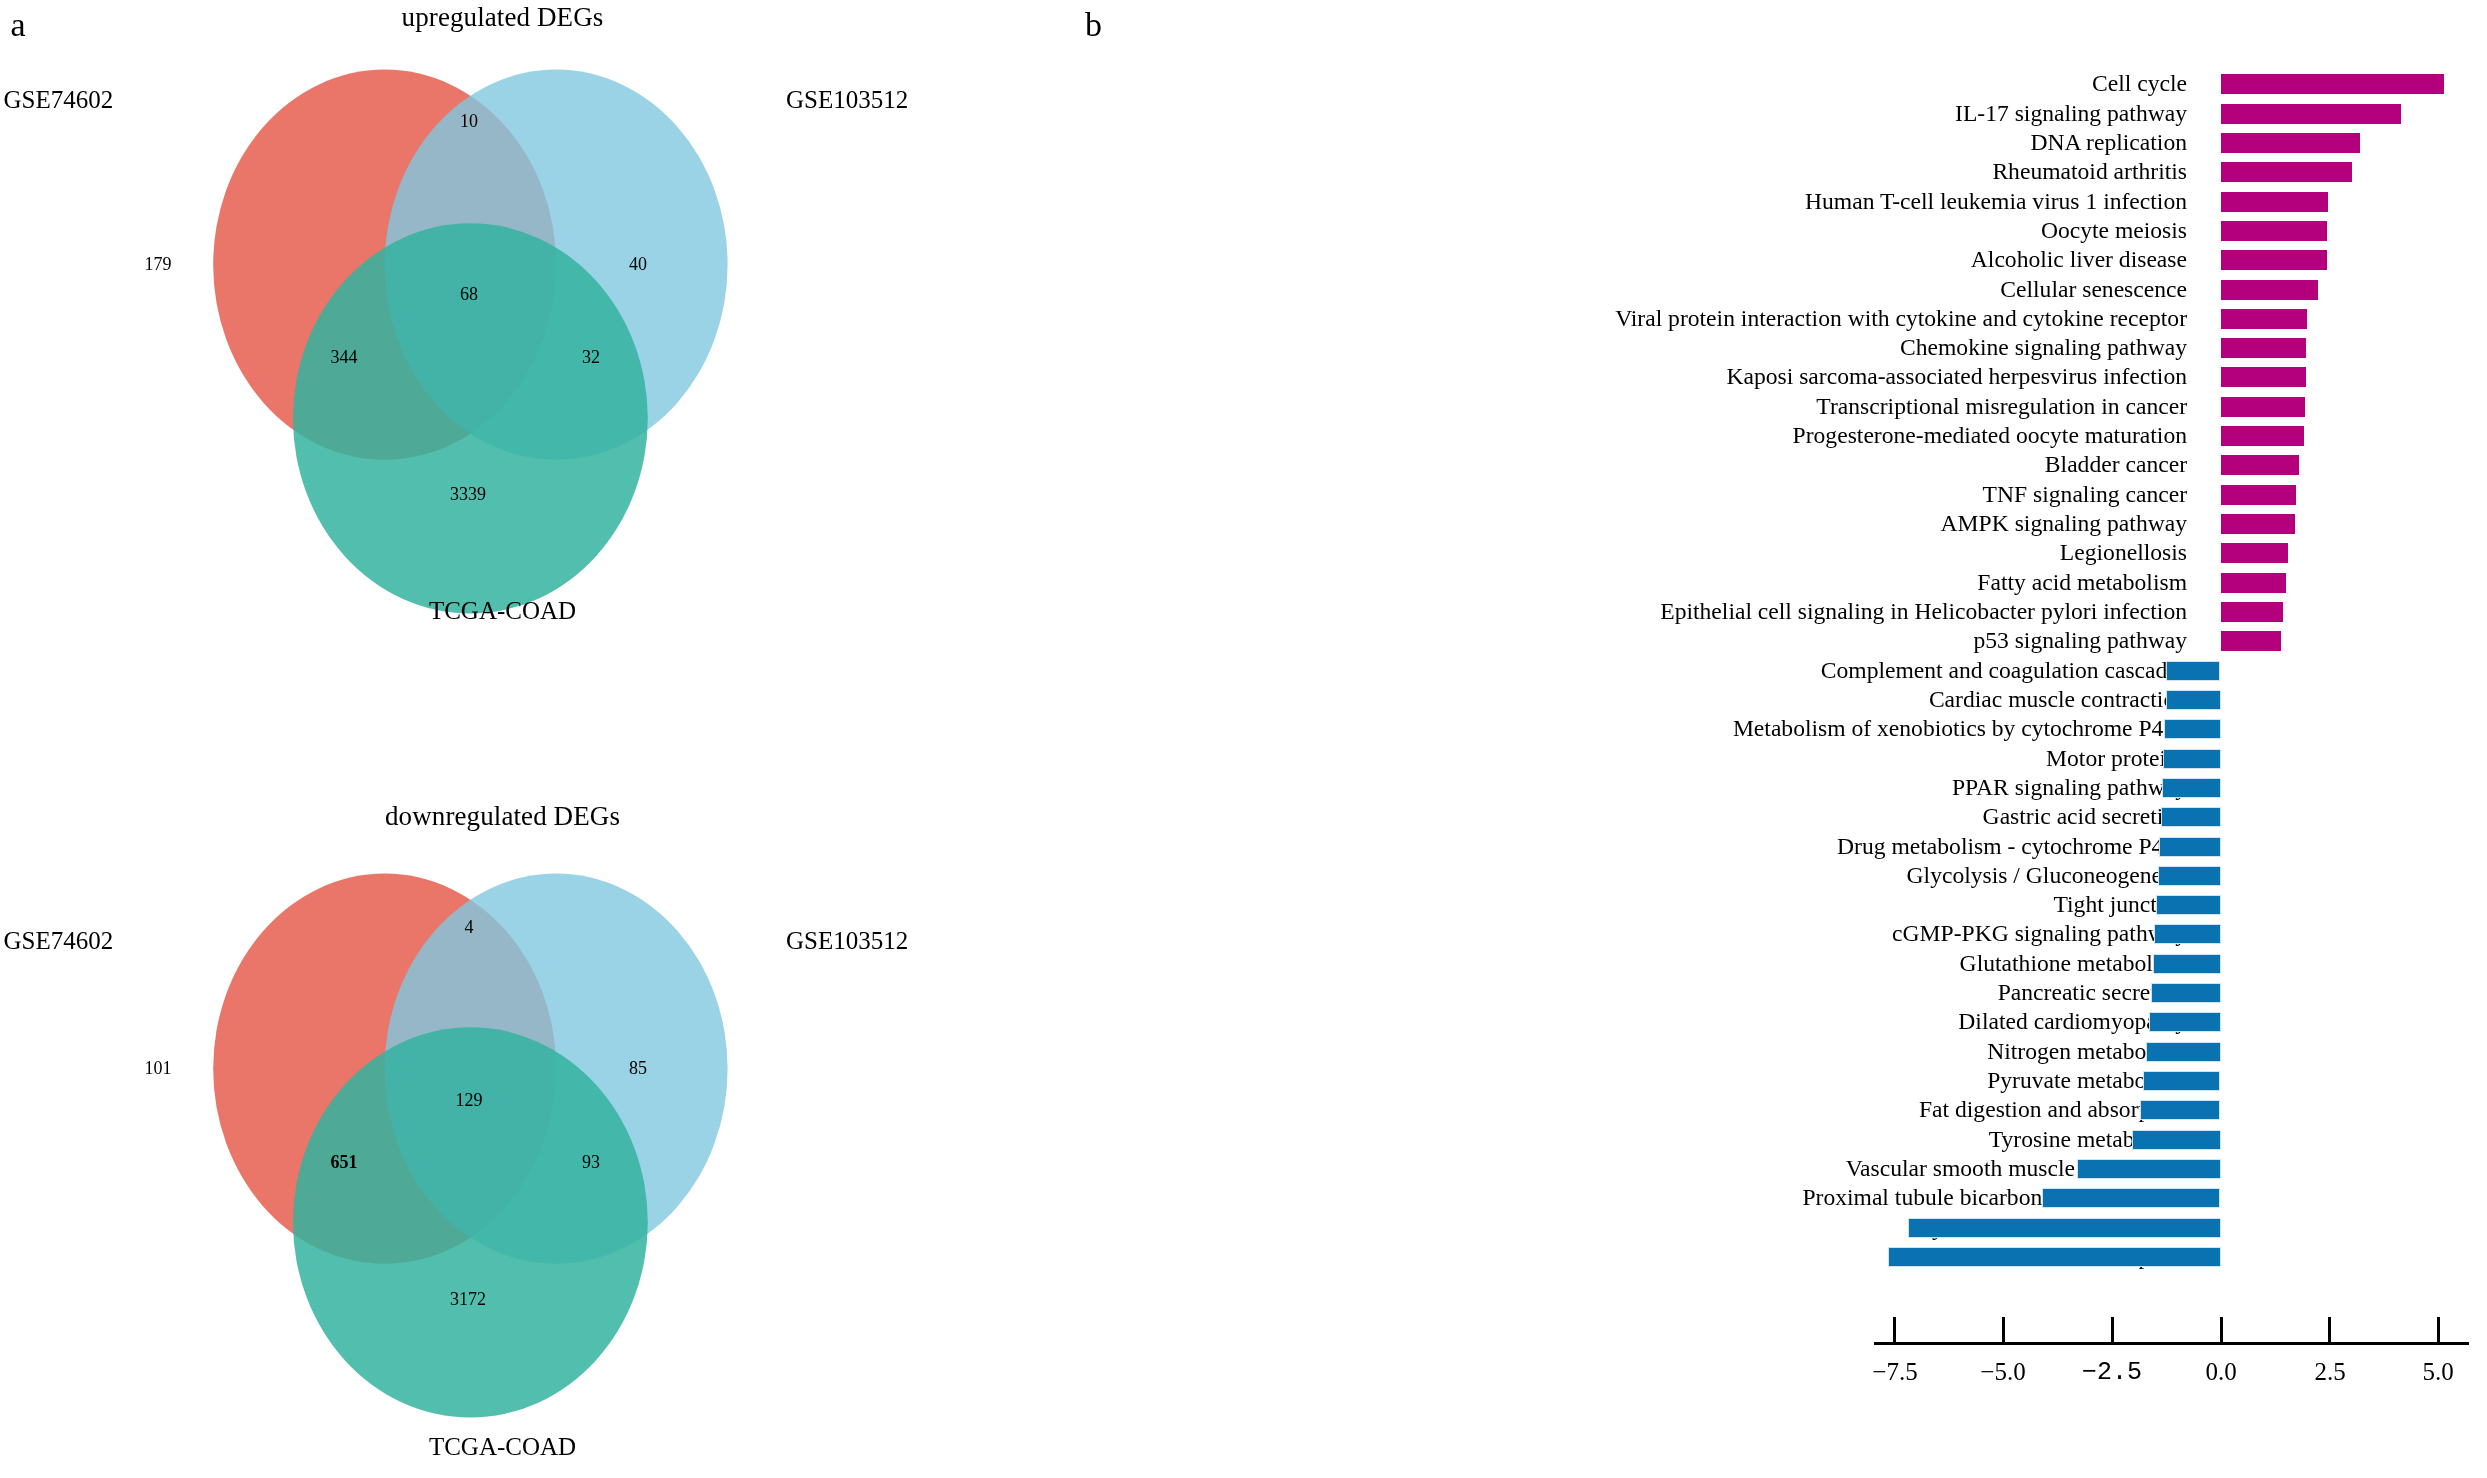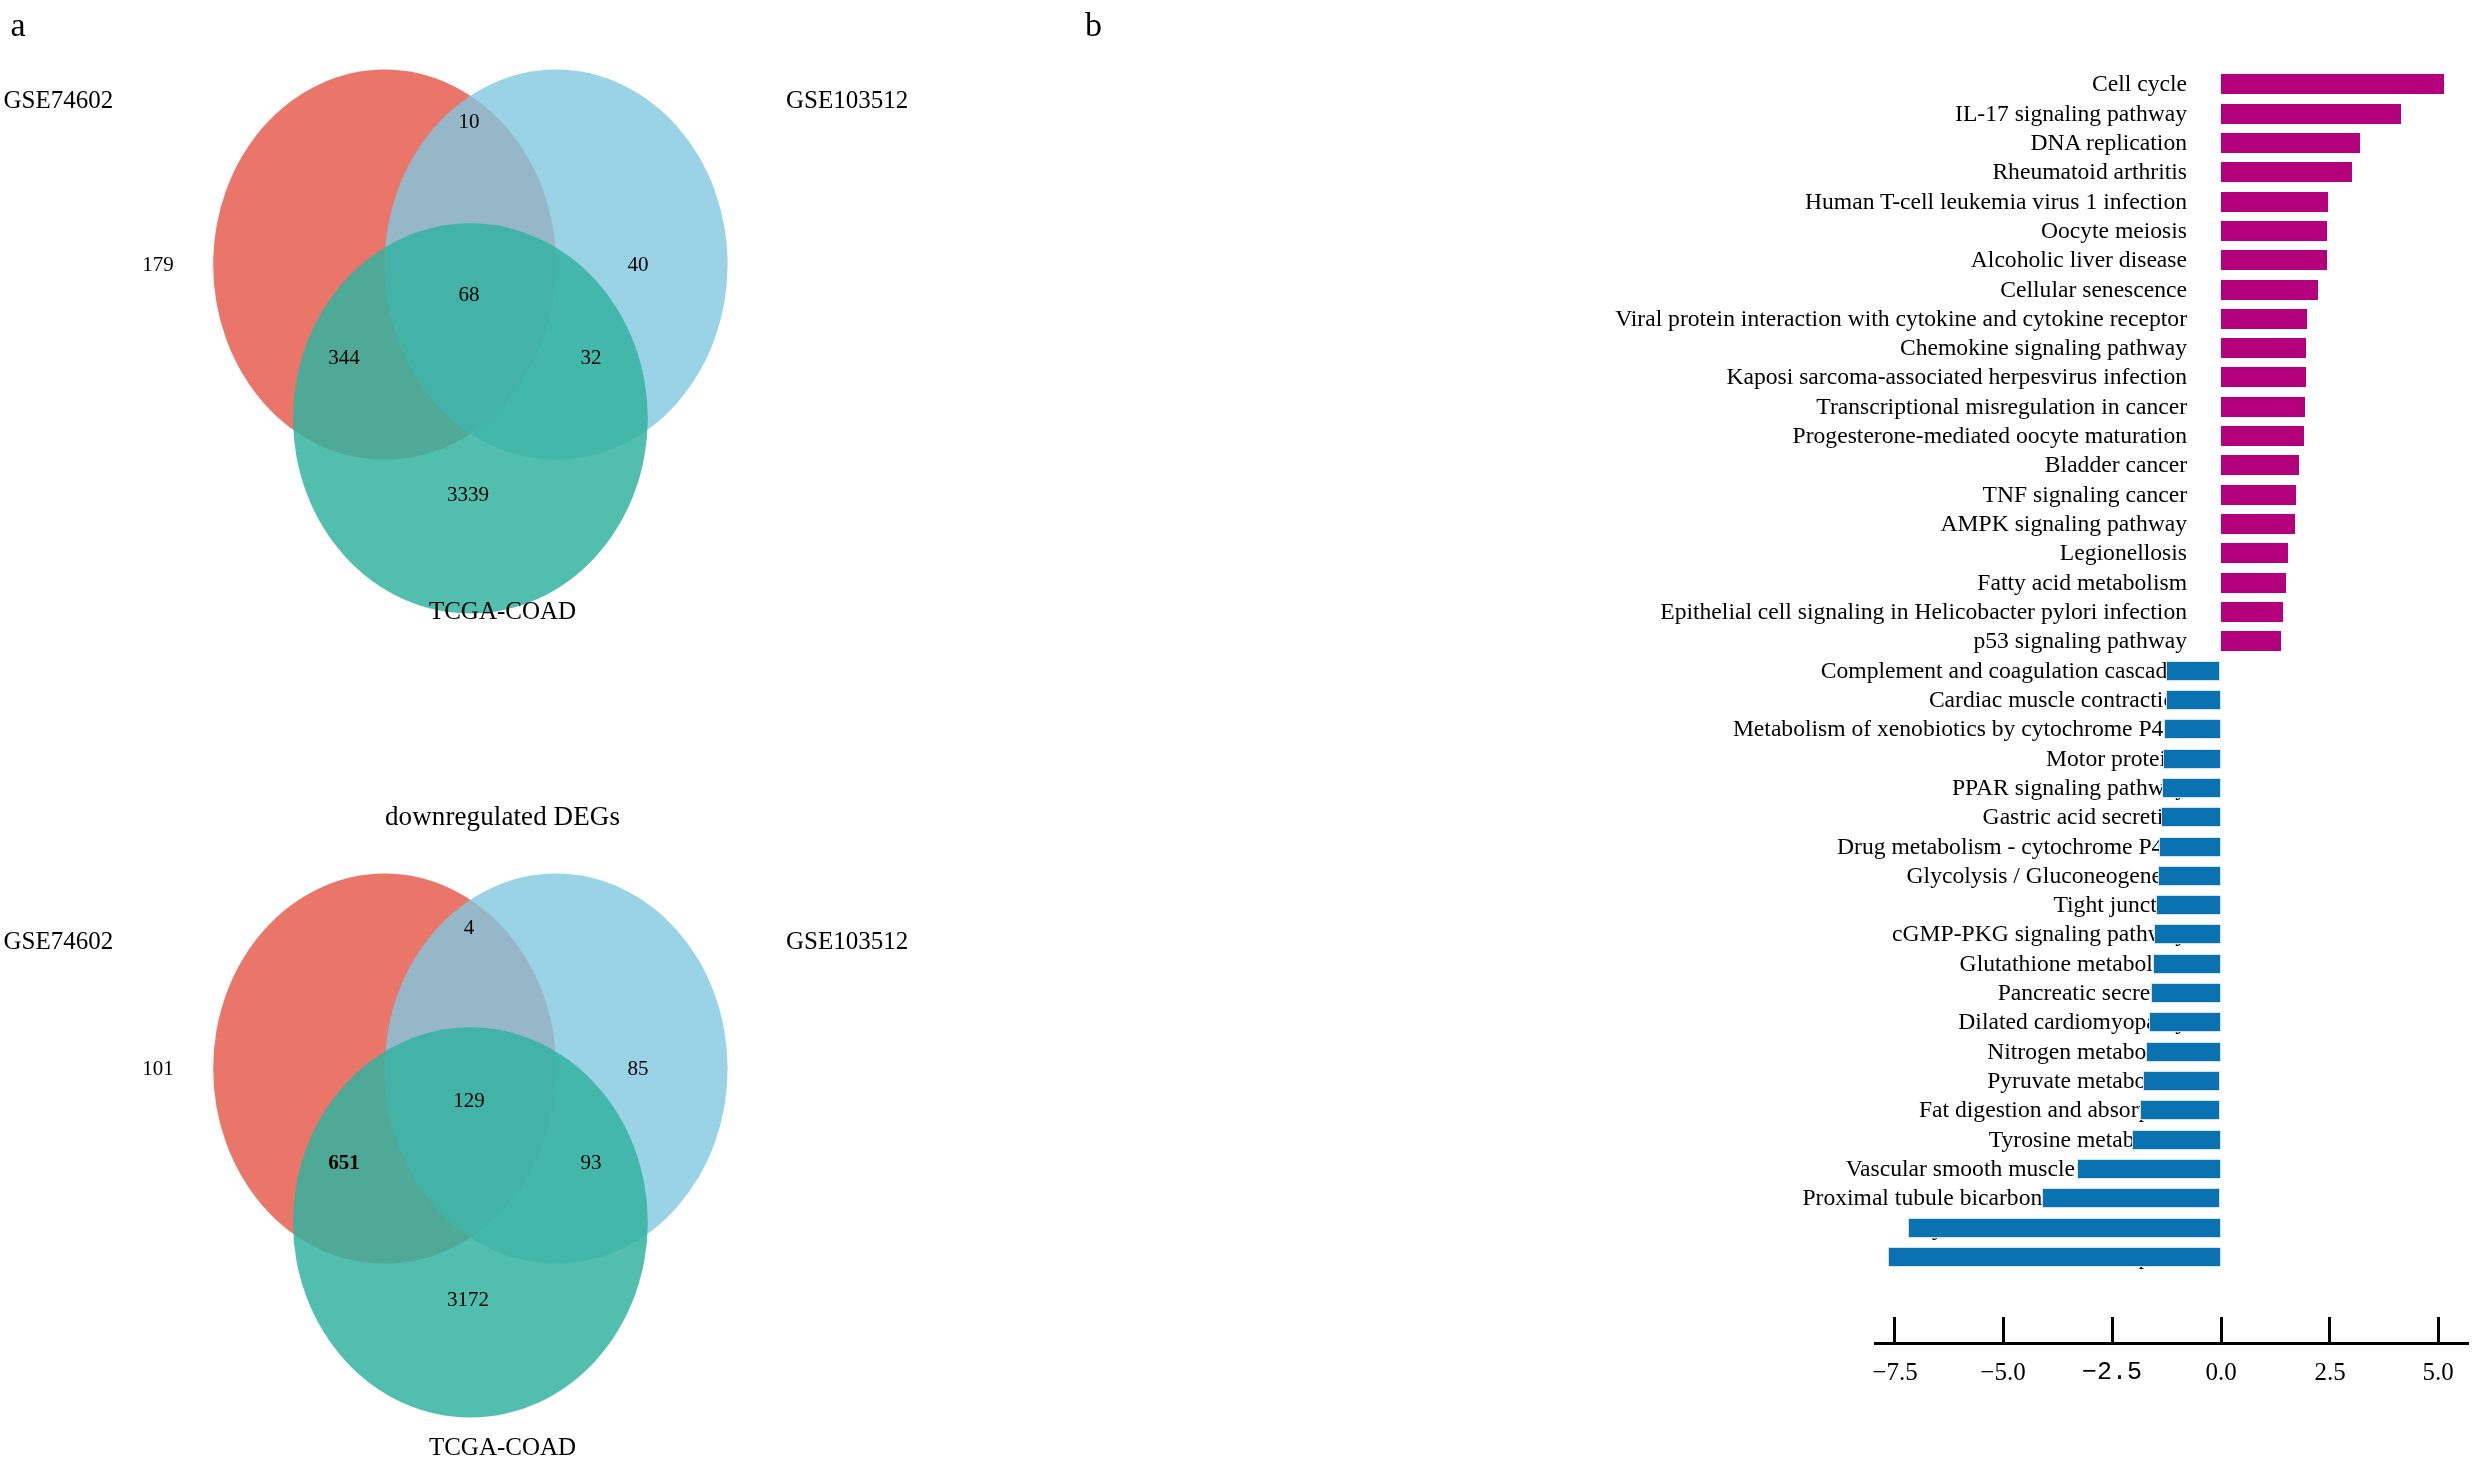--- a/index.html
+++ b/index.html
@@ -18,21 +18,21 @@
 
   .venn-title{position:absolute;width:100%;text-align:center;font-size:27px;letter-spacing:0.1px;}
   #venn-up .venn-title{top:2.4px;left:0;}
   #venn-down .venn-title{top:62px;left:0;}
 
   .venn-svg{position:absolute;left:89px;}
   #venn-up .venn-svg{top:34px;}
   #venn-down .venn-svg{top:99px;}
 
   .venn-label{position:absolute;font-size:25px;white-space:nowrap;}
-  .venn-count{position:absolute;font-size:21px;white-space:nowrap;transform:translate(-50%,-50%);text-align:center;}
+  .venn-count{position:absolute;font-size:18px;white-space:nowrap;transform:translate(-50%,-50%);text-align:center;}
 
   
   #panel-b{position:absolute;left:1005px;top:0px;width:1482px;height:1479px;}
   #chart-area{position:absolute;left:0;top:0;width:1482px;height:1479px;}
 
   .row{position:absolute;height:21px;}
   .row-label{position:absolute;right:0;top:50%;transform:translateY(-50%);
              font-size:23.6px;white-space:nowrap;line-height:1;}
   .bar{position:absolute;top:50%;transform:translateY(-50%);height:20px;}
   .bar.up{background:#b4007c;}
@@ -41,20 +41,21 @@
   #axis-line{position:absolute;background:#000;height:3px;}
   .tick{position:absolute;width:3px;background:#000;}
   .tick-label{position:absolute;font-size:25px;transform:translateX(-50%);white-space:nowrap;}
 </style>
 </head>
 <body>
 
 <div id="panel-a-letter" class="panel-letter">a</div>
 
 <div class="venn-block" id="venn-up">
+  <div class="venn-title">upregulated DEGs</div>
 
   <svg class="venn-svg" width="816" height="621" viewBox="0 0 1380 1050">
     <ellipse cx="500" cy="390" rx="290" ry="330" fill="#e8695c" fill-opacity="0.92"></ellipse>
     <ellipse cx="790" cy="390" rx="290" ry="330" fill="#7fc8de" fill-opacity="0.80"></ellipse>
     <ellipse cx="645" cy="650" rx="300" ry="330" fill="#34b3a0" fill-opacity="0.85"></ellipse>
   </svg>
 
   <div class="venn-label" style="left:3.5px;top:86px;">GSE74602</div>
   <div class="venn-label" style="left:786px;top:86px;">GSE103512</div>
   <div class="venn-label" style="left:0px;top:597px;width:1005px;text-align:center;">TCGA-COAD</div>

